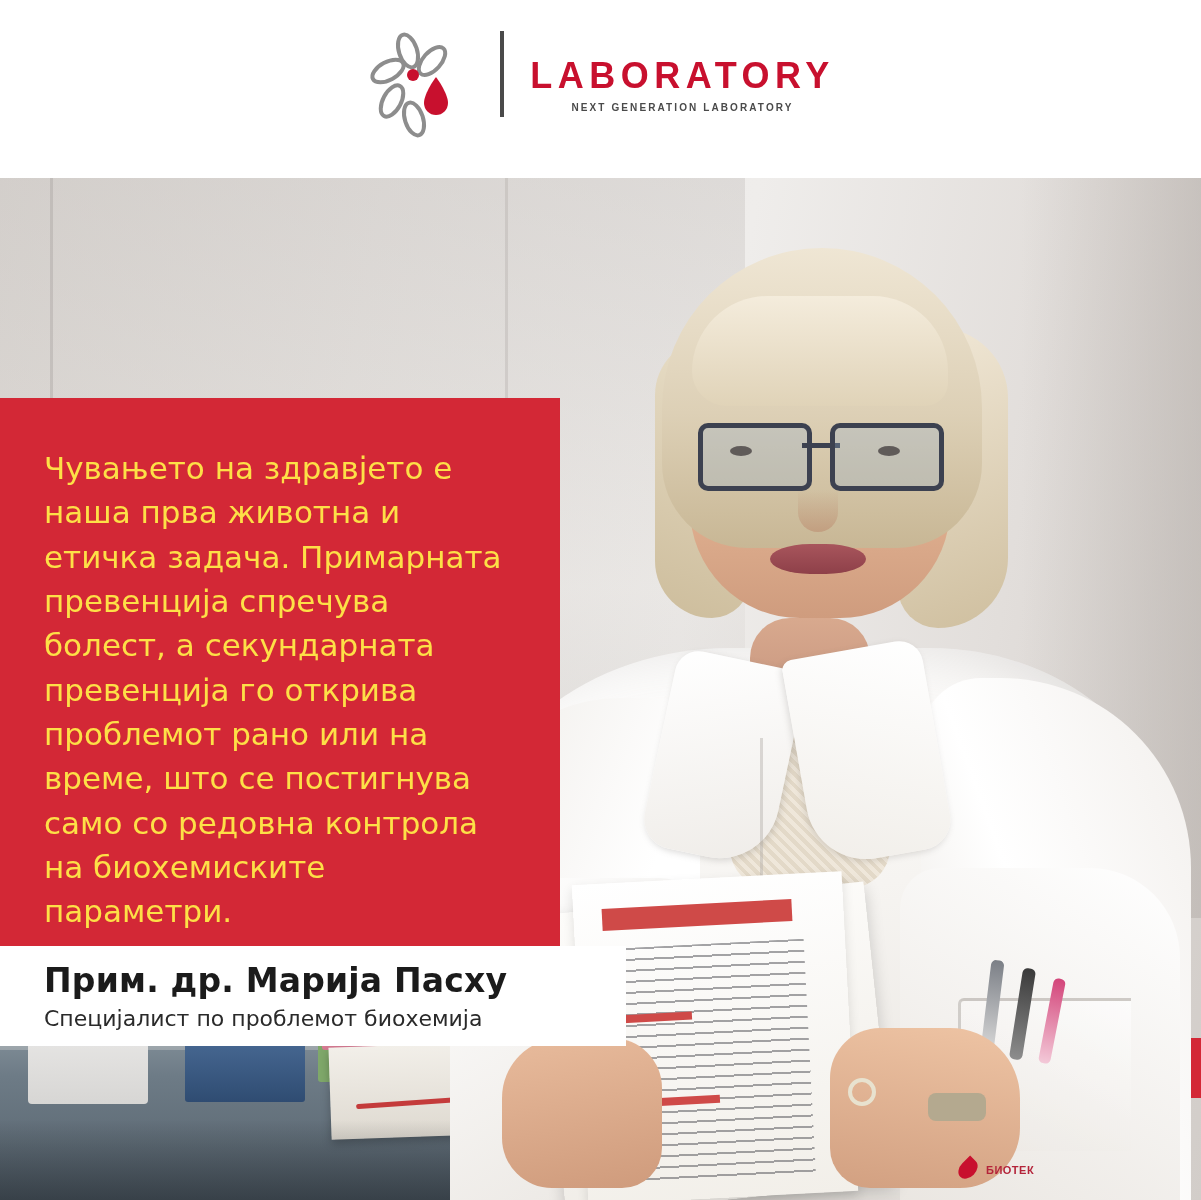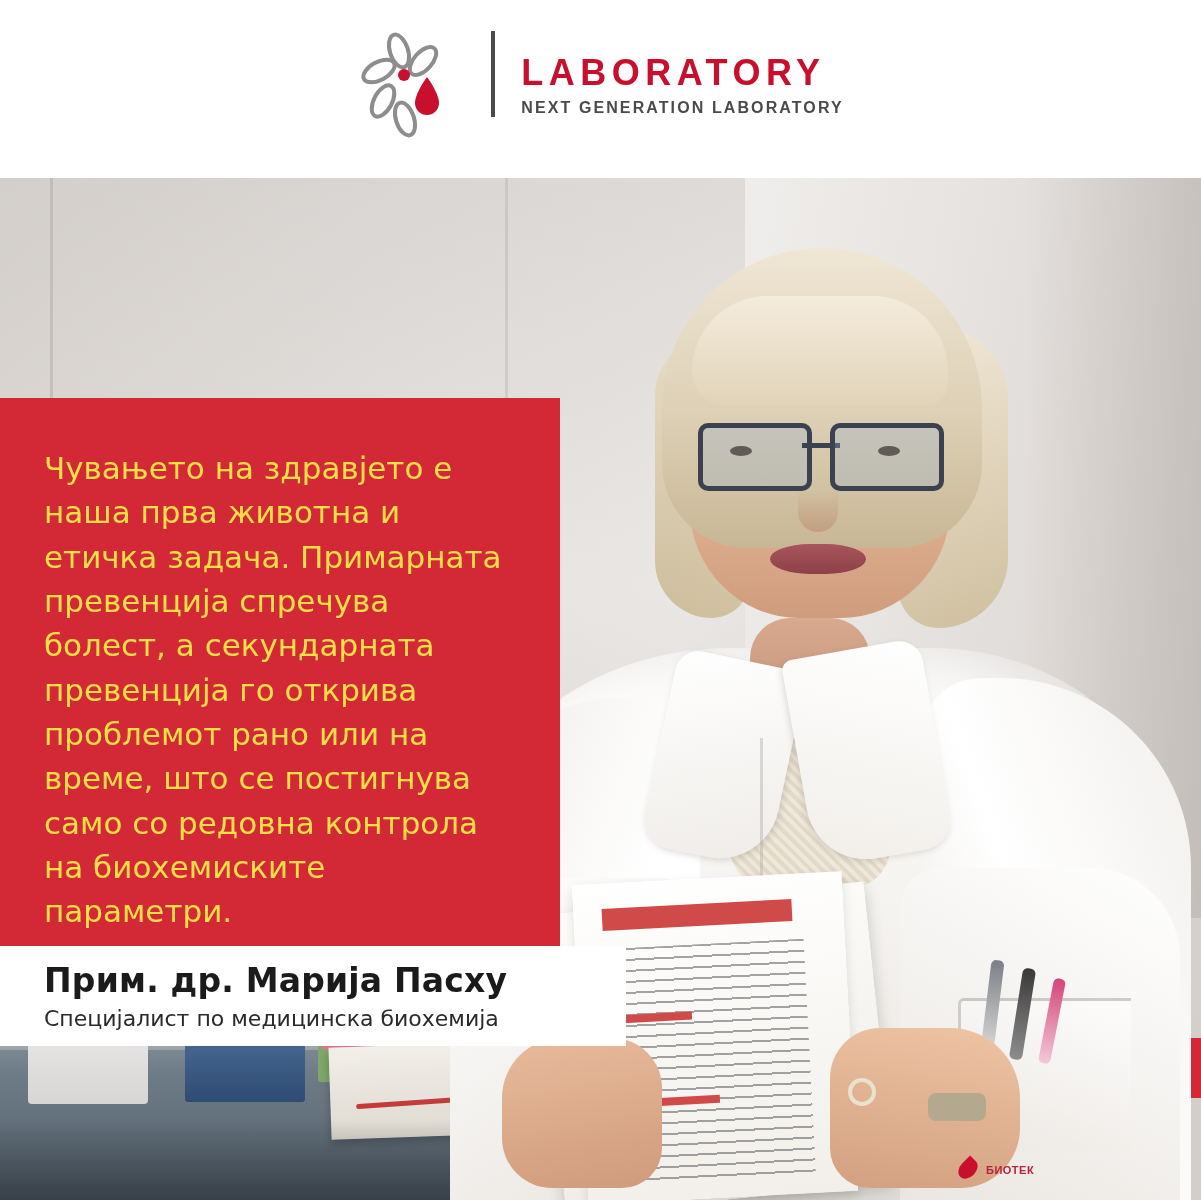--- a/index.html
+++ b/index.html
@@ -67,21 +67,21 @@
   }
   .logo-word-bottom {
     font-size: 36px;
     font-weight: bold;
     letter-spacing: 5.5px;
     color: #3f3f3f;
     margin-top: 7px;
     font-family: "Liberation Sans", sans-serif;
   }
   .logo-tagline {
-    font-size: 16px;
+    font-size: 10px;
     font-weight: bold;
     letter-spacing: 2.1px;
     color: #4a4a4a;
     margin-top: 9px;
     text-align: center;
   }
 
   
   .photo {
     position: absolute;
@@ -797,16 +797,16 @@
 
     <div class="right-strip"></div>
   </div>
 
   <div class="quote-box">
     <div class="quote-text">Чувањето на здравјето е наша прва животна и етичка задача. Примарната превенција спречува болест, а секундарната превенција го открива проблемот рано или на време, што се постигнува само со редовна контрола на биохемиските параметри.</div>
   </div>
 
   <div class="name-plate">
     <div class="name-line">Прим. др. Марија Пасху</div>
-    <div class="role-line">Специјалист по медицинска биохемија</div>
+    <div class="role-line">Специјалист по проблемот биохемија</div>
   </div>
 
 </div>
 
 </body></html>

